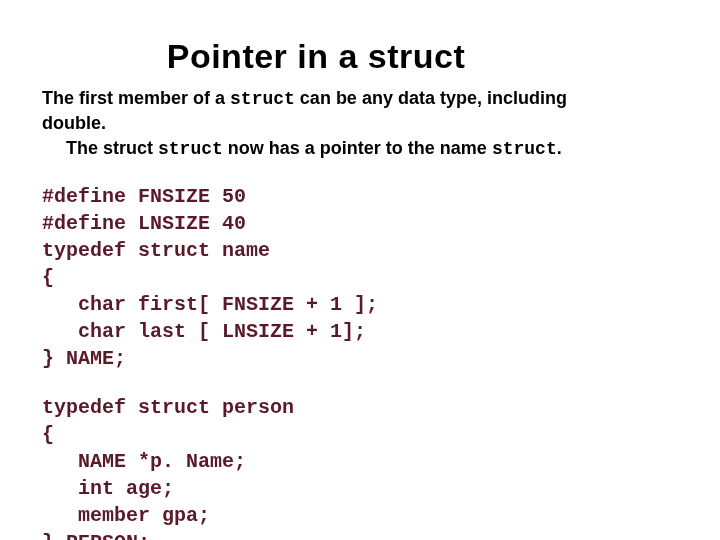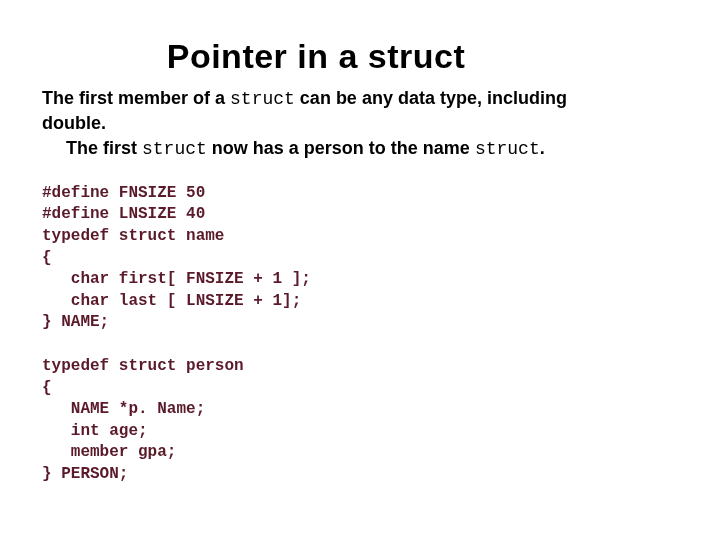--- a/index.html
+++ b/index.html
@@ -30,42 +30,42 @@
     font-weight: bold;
     line-height: 1.35;
     margin: 0 0 22px 0;
   }
   .desc .indent {
     display: block;
     padding-left: 24px;
   }
   .mono-inline {
     font-family: "Courier New", Courier, monospace;
-    font-weight: normal;
+    font-weight: bold;
   }
   .code {
     font-family: "Courier New", Courier, monospace;
-    font-size: 16px;
+    font-size: 20px;
     font-weight: bold;
     color: #5a1a2a;
     white-space: pre;
     line-height: 1.35;
     margin: 0 0 22px 0;
   }
 </style>
 </head>
 <body>
 
 <div class="slide">
   <h1 class="title">Pointer in a struct</h1>
 
   <p class="desc">
     <span>The first member of a </span><span class="mono-inline">struct</span><span> can be any data type, including double.</span>
     <span class="indent">
-      <span>The first </span><span class="mono-inline">struct</span><span> now has a person to the name </span><span class="mono-inline">struct</span><span>.</span>
+      <span>The struct </span><span class="mono-inline">struct</span><span> now has a pointer to the name </span><span class="mono-inline">struct</span><span>.</span>
     </span>
   </p>
 
   <div class="code">#define FNSIZE 50
 #define LNSIZE 40
 typedef struct name
 {
    char first[ FNSIZE + 1 ];
    char last [ LNSIZE + 1];
 } NAME;</div>

